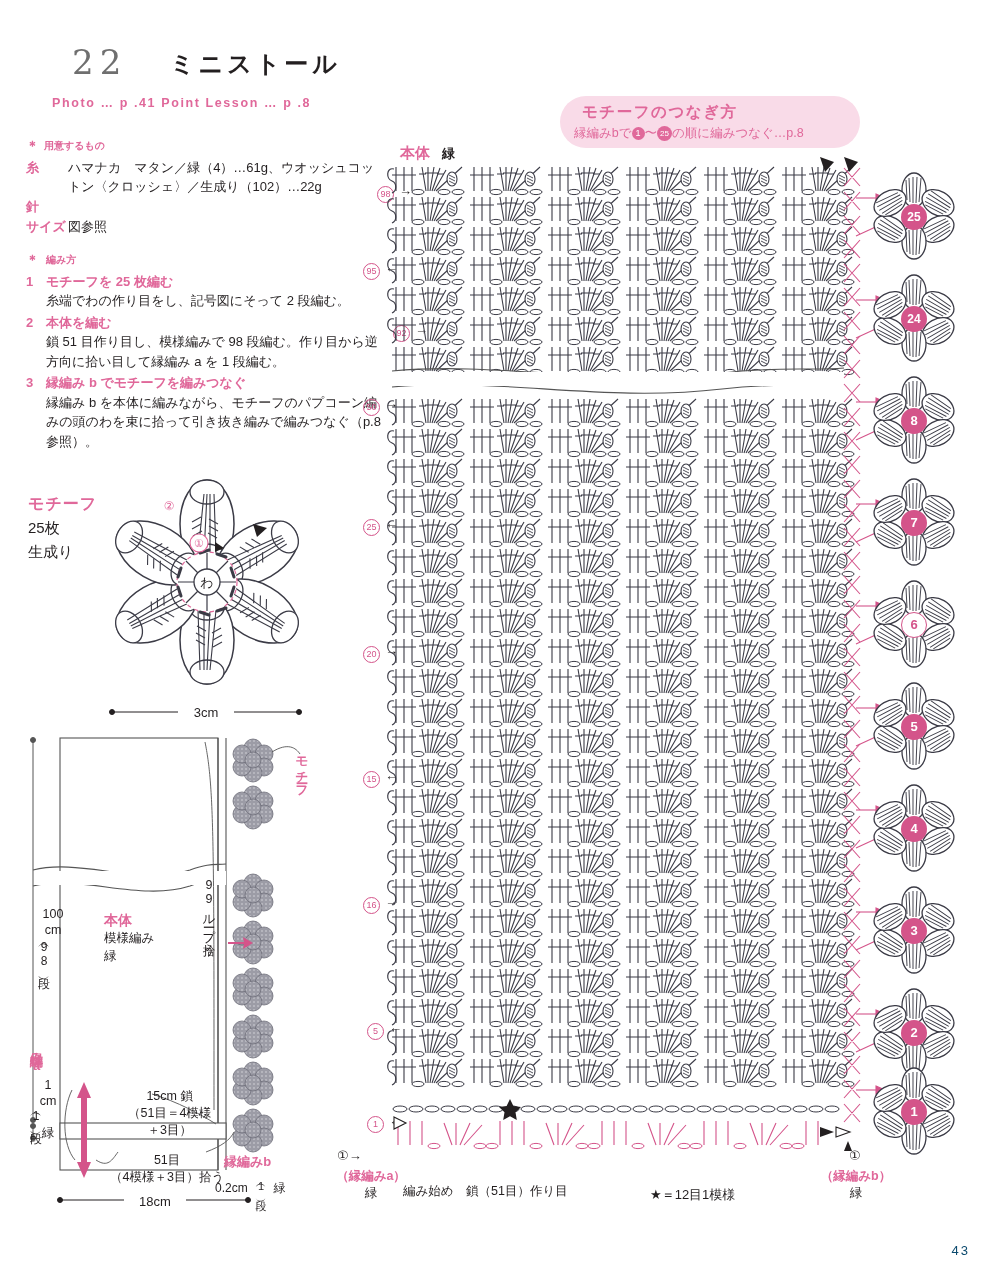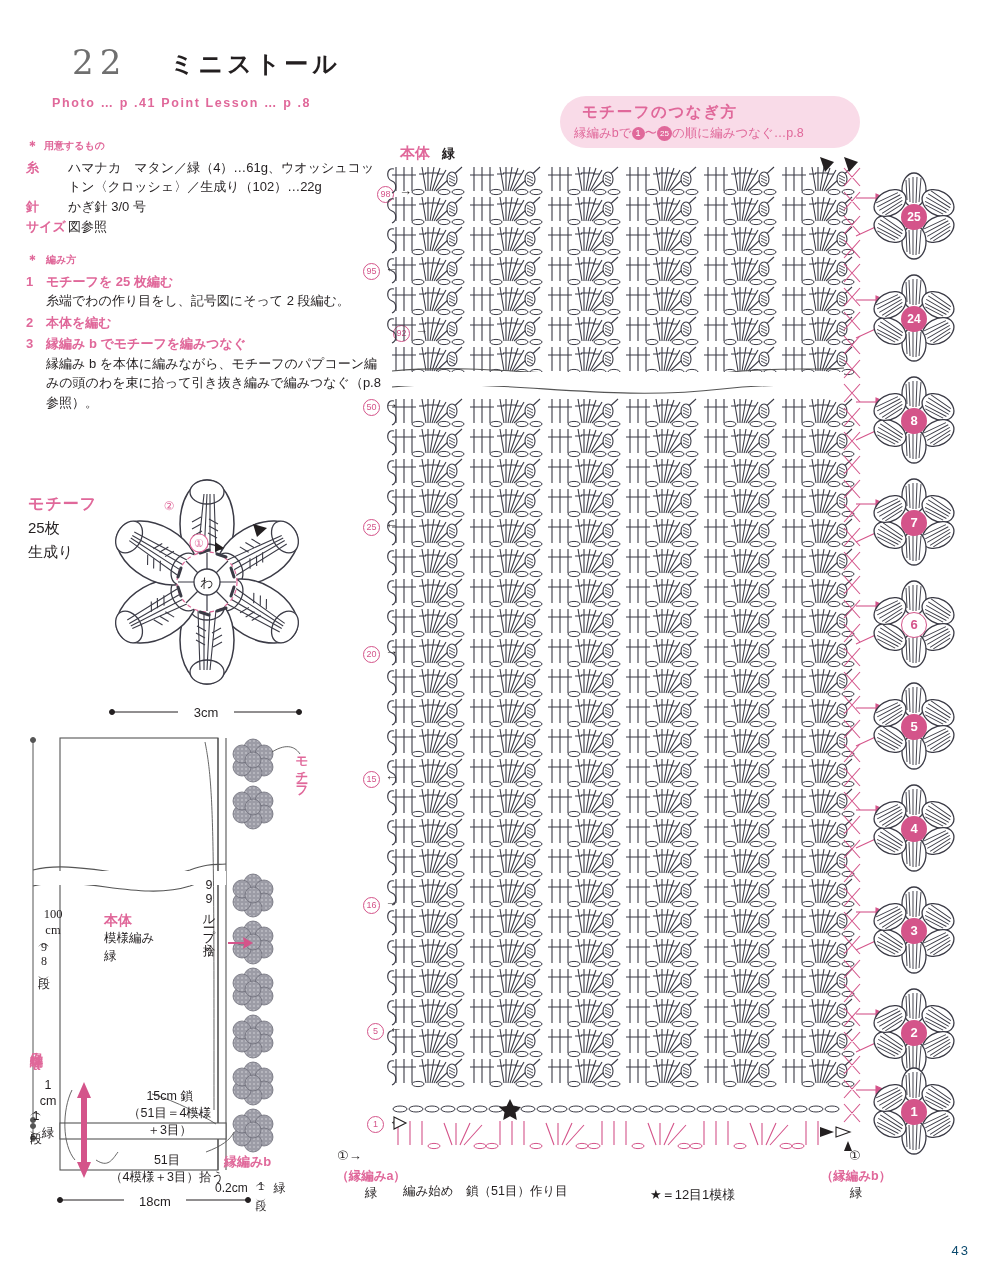--- a/index.html
+++ b/index.html
@@ -90,21 +90,20 @@
     <div style="display:flex;">
       <span class="sec-mark" style="width:18px;flex:0 0 18px;">＊</span>
       <span class="sec-head">用意するもの</span>
     </div>
     <div class="mat-row" style="margin-top:3px;">
       <span class="mat-key" style="margin-left:0px;">糸</span>
       <span class="mat-val">ハマナカ　マタン／緑（4）…61g、ウオッシュコットン〈クロッシェ〉／生成り（102）…22g</span>
     </div>
     <div class="mat-row">
       <span class="mat-key">針</span>
-      <span class="mat-val">かぎ針 3/0 号</span>
     </div>
     <div class="mat-row">
       <span class="mat-key">サイズ</span>
       <span class="mat-val">図参照</span>
     </div>
   </div>
 
   <div class="abs" id="howto">
     <div style="display:flex;">
       <span class="sec-mark" style="width:20px;flex:0 0 20px;">＊</span>
@@ -116,20 +115,21 @@
       <span class="step-body">
         <span class="step-title">モチーフを 25 枚編む</span><br>
         <span class="step-text">糸端でわの作り目をし、記号図にそって 2 段編む。</span>
       </span>
     </div>
 
     <div class="step">
       <span class="step-no">2</span>
       <span class="step-body">
         <span class="step-title">本体を編む</span><br>
+        <span class="step-text">鎖 51 目作り目し、模様編みで 98 段編む。作り目から逆方向に拾い目して縁編み a を 1 段編む。</span>
       </span>
     </div>
 
     <div class="step">
       <span class="step-no">3</span>
       <span class="step-body">
         <span class="step-title">縁編み b でモチーフを編みつなぐ</span><br>
         <span class="step-text">縁編み b を本体に編みながら、モチーフのパプコーン編みの頭のわを束に拾って引き抜き編みで編みつなぐ（p.8 参照）。</span>
       </span>
     </div>
@@ -276,21 +276,21 @@
         <circle cx="248" cy="510" r="2.5"></circle>
     </g>
     <rect x="124" y="500" width="62" height="20" fill="#fff"></rect>
     <text x="155" y="516" text-anchor="middle" font-size="13" fill="#231f20" font-family="Liberation Sans, sans-serif">18cm</text>
   </svg>
 
   <div class="abs sl" style="left:293px;top:748px;line-height:18px;color:#e0689a;font-weight:bold;">
     <div class="vlabel">モチーフ</div>
   </div>
 
-  <div class="abs sl" style="left:36px;top:906px;text-align:center;width:34px;line-height:16px;font-family:Liberation Serif, serif;">
+  <div class="abs sl" style="left:36px;top:906px;text-align:center;width:34px;line-height:16px;">
     <div>100</div>
     <div>cm</div>
     <div class="vlabel" style="margin-top:2px;font-size:12px;">（98段）</div>
   </div>
 
   <div class="abs sl" style="left:28px;top:1043px;width:40px;text-align:center;line-height:16px;">
     <div class="vlabel" style="color:#e0689a;font-weight:bold;font-size:13px;">縁編みa</div>
     <div style="margin-top:4px;">1</div>
     <div>cm</div>
     <div class="vlabel" style="font-size:12px;">（1段）</div>

